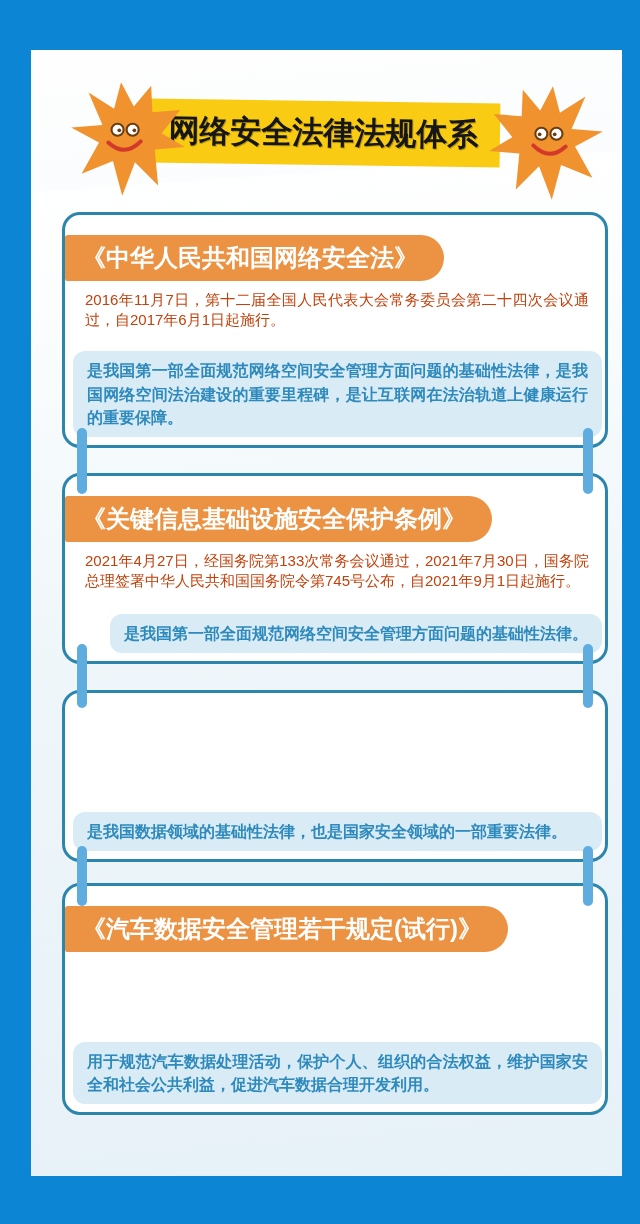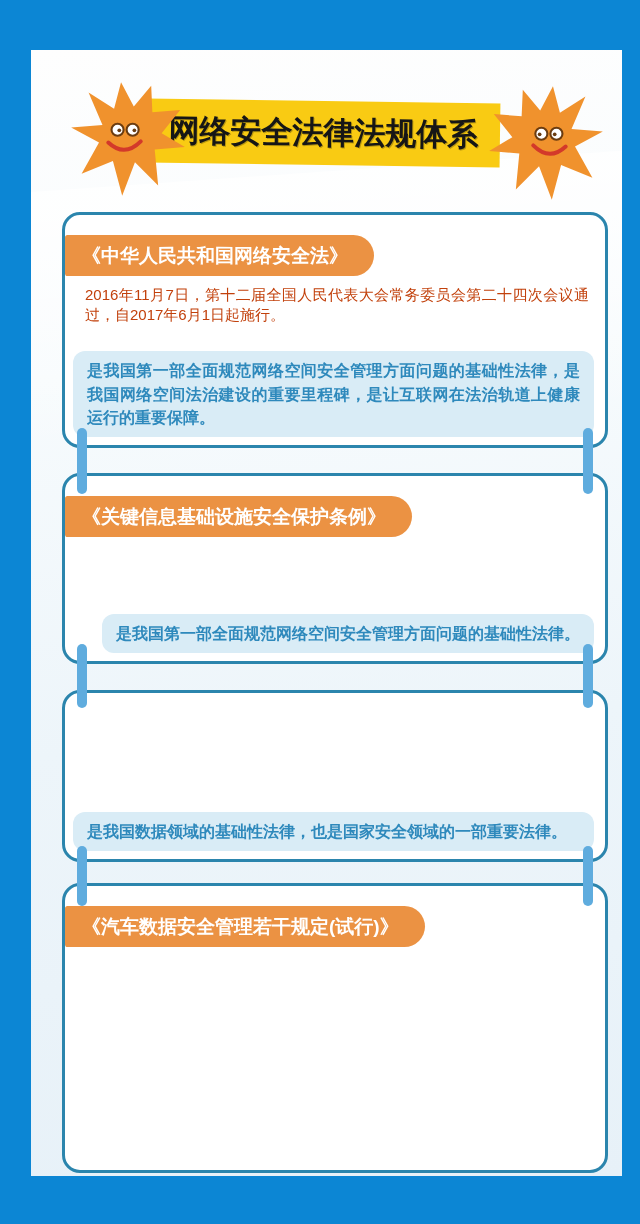--- a/index.html
+++ b/index.html
@@ -31,36 +31,36 @@
   .star-left{left:70px;top:80px;}
   .star-right{left:488px;top:84px;}
   .card{
     position:absolute;left:62px;width:546px;background:#FFFFFF;
     border:3px solid #2B85AD;border-radius:18px;box-sizing:border-box;
     display:flex;flex-direction:column;overflow:hidden;z-index:4;
   }
   .card-1{top:212px;height:236px;}
   .card-2{top:473px;height:191px;align-items:flex-end;}
   .card-3{top:690px;height:172px;}
-  .card-4{top:883px;height:290px;}
+  .card-4{top:883px;height:232px;}
   .pill{
     align-self:flex-start;margin-top:20px;
     background:#EB9243;color:#FFFFFF;
-    font-size:19px;font-weight:700;line-height:1;
+    font-size:24px;font-weight:700;line-height:1;
     padding:11px 26px 11px 17px;
     border-radius:3px 24px 24px 3px;
     white-space:nowrap;
   }
   .body-text{
     margin:9px 16px 0 20px;
     font-size:15px;line-height:1.35;color:#c2410c;font-weight:500;
     text-align:justify;
   }
   .note{
-    margin:8px 11px 8px 8px;margin-top:auto;
+    margin:8px 3px 8px 8px;margin-top:auto;
     background:#D9ECF6;border-radius:12px;
     padding:8px 14px;
     font-size:16px;line-height:1.45;color:#2E89BC;font-weight:600;
     text-align:justify;
   }
   .connector{
     position:absolute;width:10px;border-radius:5px;background:#5FACDE;z-index:5;
   }
   .conn-g1{top:428px;height:66px;}
   .conn-g2{top:644px;height:64px;}
@@ -105,29 +105,31 @@
   </div>
 
   <div class="card card-1">
     <div class="pill">《中华人民共和国网络安全法》</div>
     <div class="body-text">2016年11月7日，第十二届全国人民代表大会常务委员会第二十四次会议通过，自2017年6月1日起施行。</div>
     <div class="note">是我国第一部全面规范网络空间安全管理方面问题的基础性法律，是我国网络空间法治建设的重要里程碑，是让互联网在法治轨道上健康运行的重要保障。</div>
   </div>
 
   <div class="card card-2">
     <div class="pill">《关键信息基础设施安全保护条例》</div>
+    <div class="body-text">2021年4月27日，经国务院第133次常务会议通过，2021年7月30日，国务院总理签署中华人民共和国国务院令第745号公布，自2021年9月1日起施行。</div>
     <div class="note">是我国第一部全面规范网络空间安全管理方面问题的基础性法律。</div>
   </div>
 
   <div class="card card-3">
     <div class="note">是我国数据领域的基础性法律，也是国家安全领域的一部重要法律。</div>
   </div>
 
   <div class="card card-4">
     <div class="pill">《汽车数据安全管理若干规定(试行)》</div>
+    <div class="note">用于规范汽车数据处理活动，保护个人、组织的合法权益，维护国家安全和社会公共利益，促进汽车数据合理开发利用。</div>
   </div>
 
   <div class="connector conn-g1 conn-left"></div>
   <div class="connector conn-g1 conn-right"></div>
   <div class="connector conn-g2 conn-left"></div>
   <div class="connector conn-g2 conn-right"></div>
   <div class="connector conn-g3 conn-left"></div>
   <div class="connector conn-g3 conn-right"></div>
 </div>
 

